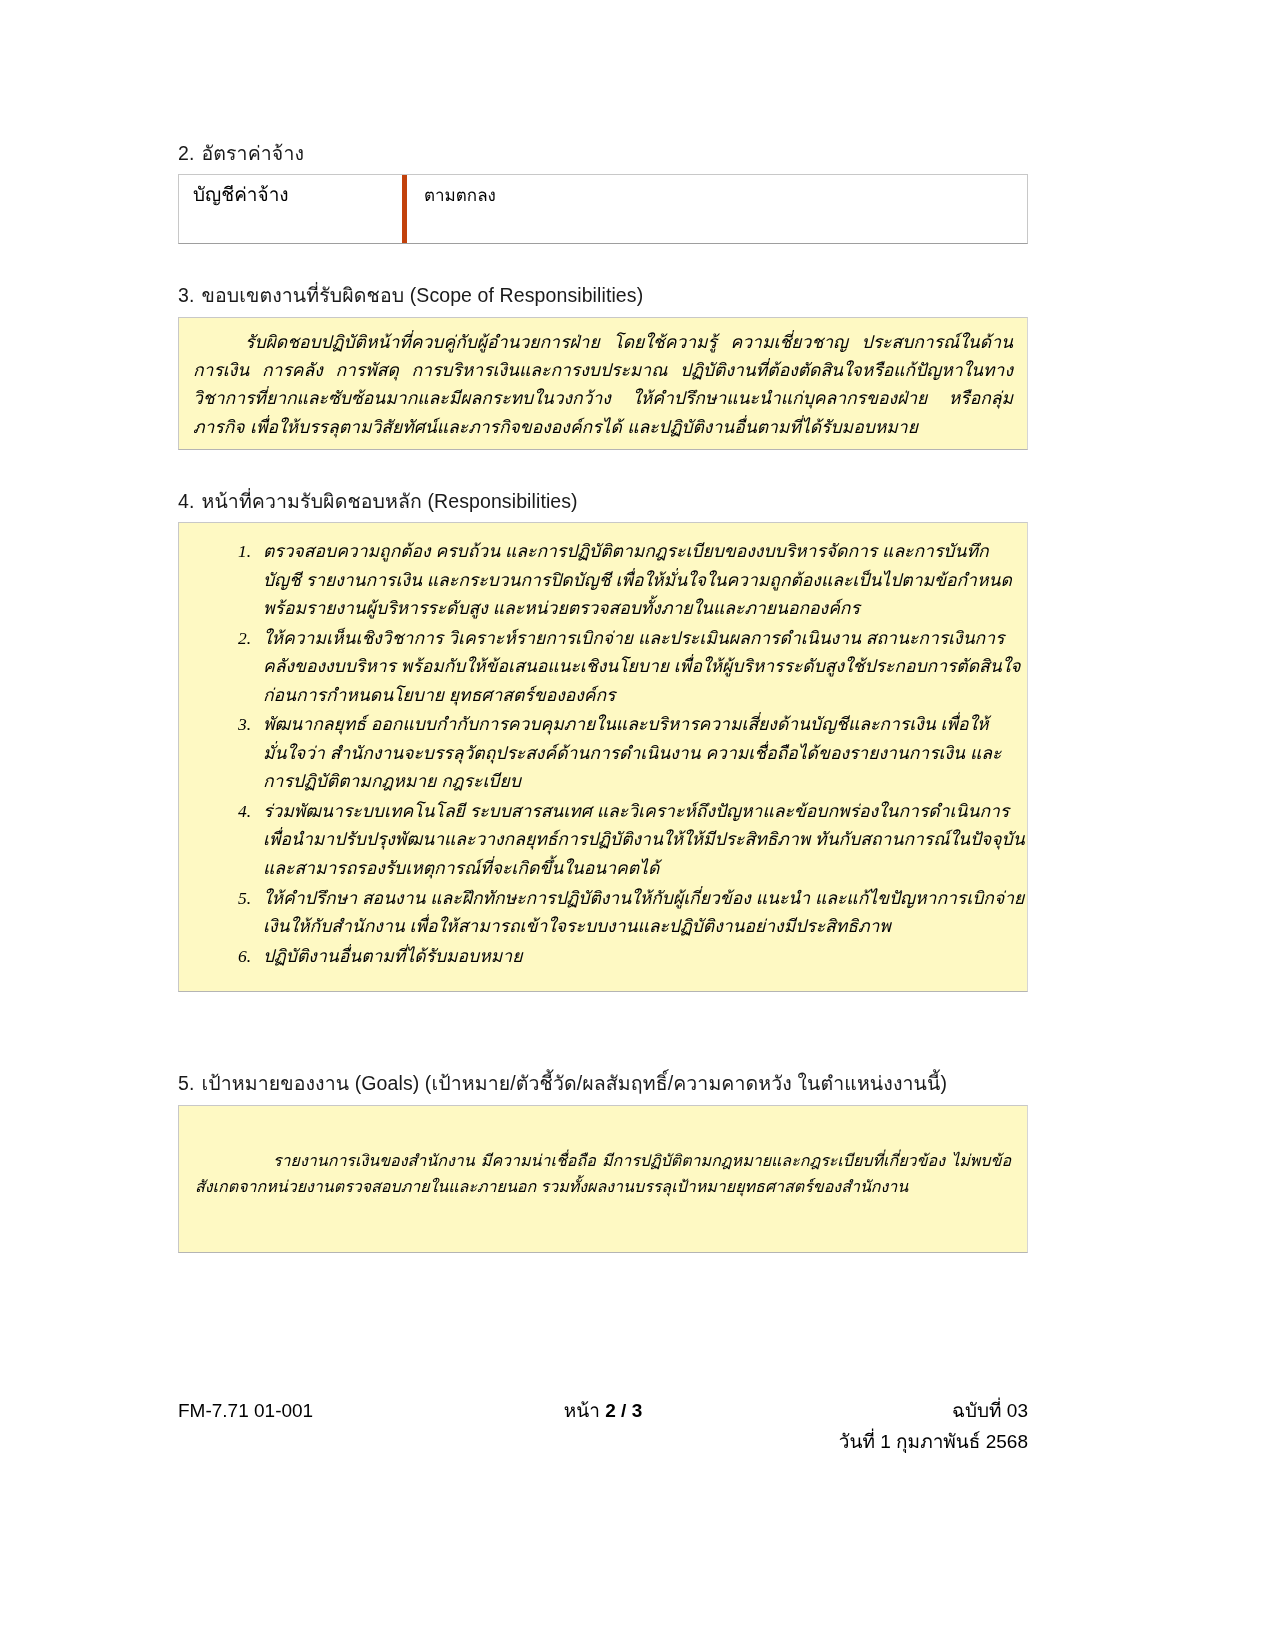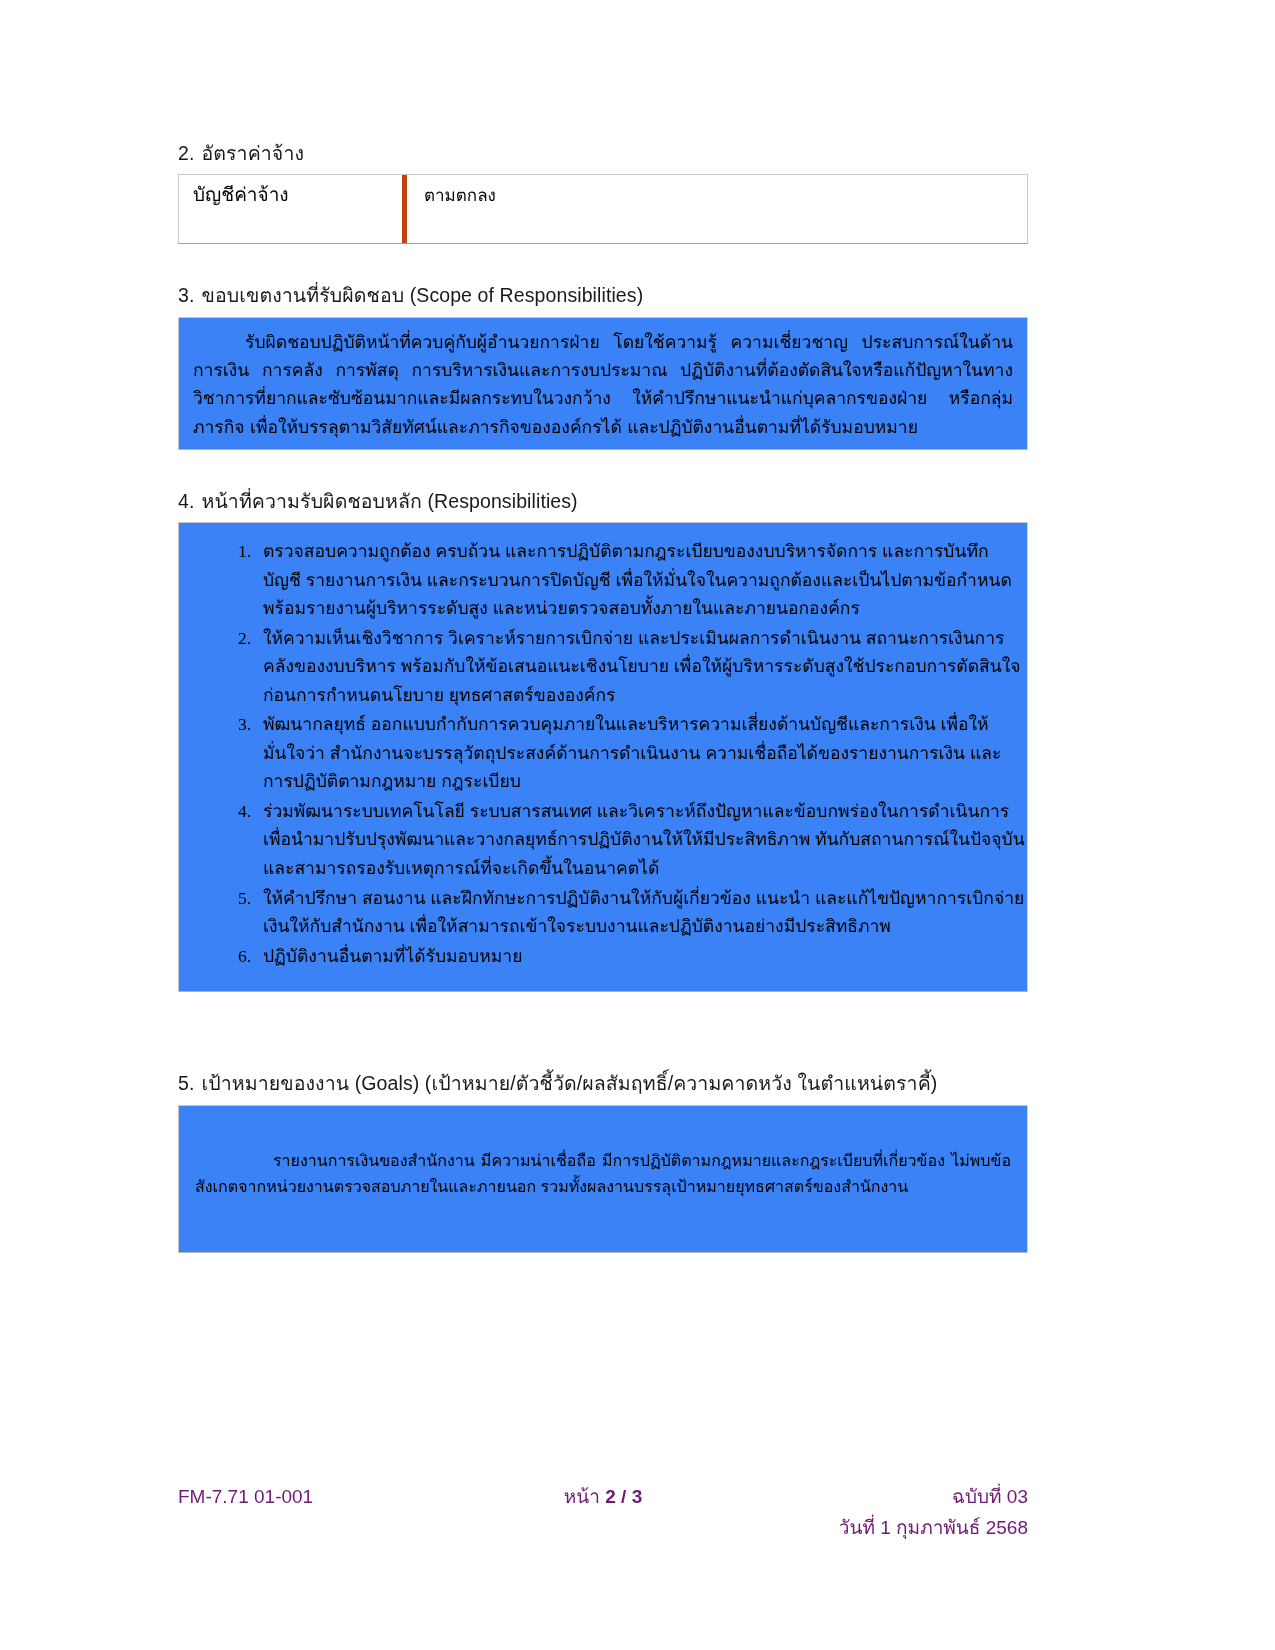--- a/index.html
+++ b/index.html
@@ -47,22 +47,23 @@
   .sec-head .gap {
     display: inline-block;
     width: 7px;
   }
 
   
   .box {
     border: 1px solid #c8c8c8;
     border-right-color: #d5d5d5;
     border-bottom-color: #b4b4b4;
-    background: #3b82f6;
-    box-sizing: border-box;
+    background: #fef9c3;
+    box-sizing: border-box;
+    font-style: italic;
   }
 
   
   .rate-table {
     display: flex;
     width: 850px;
     height: 70px;
     border: 1px solid #c8c8c8;
     border-bottom-color: #9e9e9e;
     box-sizing: border-box;
@@ -145,24 +146,24 @@
     text-align: justify;
     text-indent: 78px;
   }
   .gap-md { height: 38px; }
   .gap-xl { height: 78px; }
 
   
   .footer {
     position: absolute;
     left: 178px;
-    top: 1482px;
+    top: 1396px;
     width: 850px;
     font-size: 19px;
-    color: #701a75;
+    color: #000000;
   }
   .footer-row {
     display: flex;
     align-items: flex-start;
     justify-content: space-between;
     line-height: 1.55;
   }
   .footer-left  { width: 300px; text-align: left; white-space: nowrap; }
   .footer-mid   { flex: 1; text-align: center; white-space: nowrap; }
   .footer-right { width: 300px; text-align: right; white-space: nowrap; }
@@ -208,21 +209,21 @@
         <li>พัฒนากลยุทธ์ ออกแบบกำกับการควบคุมภายในและบริหารความเสี่ยงด้านบัญชีและการเงิน เพื่อให้มั่นใจว่า สำนักงานจะบรรลุวัตถุประสงค์ด้านการดำเนินงาน ความเชื่อถือได้ของรายงานการเงิน และการปฏิบัติตามกฎหมาย กฎระเบียบ</li>
         <li>ร่วมพัฒนาระบบเทคโนโลยี ระบบสารสนเทศ และวิเคราะห์ถึงปัญหาและข้อบกพร่องในการดำเนินการ เพื่อนำมาปรับปรุงพัฒนาและวางกลยุทธ์การปฏิบัติงานให้ให้มีประสิทธิภาพ ทันกับสถานการณ์ในปัจจุบัน และสามารถรองรับเหตุการณ์ที่จะเกิดขึ้นในอนาคตได้</li>
         <li>ให้คำปรึกษา สอนงาน และฝึกทักษะการปฏิบัติงานให้กับผู้เกี่ยวข้อง แนะนำ และแก้ไขปัญหาการเบิกจ่ายเงินให้กับสำนักงาน เพื่อให้สามารถเข้าใจระบบงานและปฏิบัติงานอย่างมีประสิทธิภาพ</li>
         <li>ปฏิบัติงานอื่นตามที่ได้รับมอบหมาย</li>
       </ol>
     </div>
 
     <div class="gap-xl"></div>
 
     <div class="sec-head">
-      <span class="num">5.</span><span class="gap"></span><span>เป้าหมายของงาน (Goals) (เป้าหมาย/ตัวชี้วัด/ผลสัมฤทธิ์/ความคาดหวัง ในตำแหน่ตราคี้)</span>
+      <span class="num">5.</span><span class="gap"></span><span>เป้าหมายของงาน (Goals) (เป้าหมาย/ตัวชี้วัด/ผลสัมฤทธิ์/ความคาดหวัง ในตำแหน่งงานนี้)</span>
     </div>
 
     <div class="box goals-box">
       <p class="goals-p">รายงานการเงินของสำนักงาน มีความน่าเชื่อถือ มีการปฏิบัติตามกฎหมายและกฎระเบียบที่เกี่ยวข้อง ไม่พบข้อสังเกตจากหน่วยงานตรวจสอบภายในและภายนอก รวมทั้งผลงานบรรลุเป้าหมายยุทธศาสตร์ของสำนักงาน</p>
     </div>
 
   </div>
 
   <div class="footer">
     <div class="footer-row">

